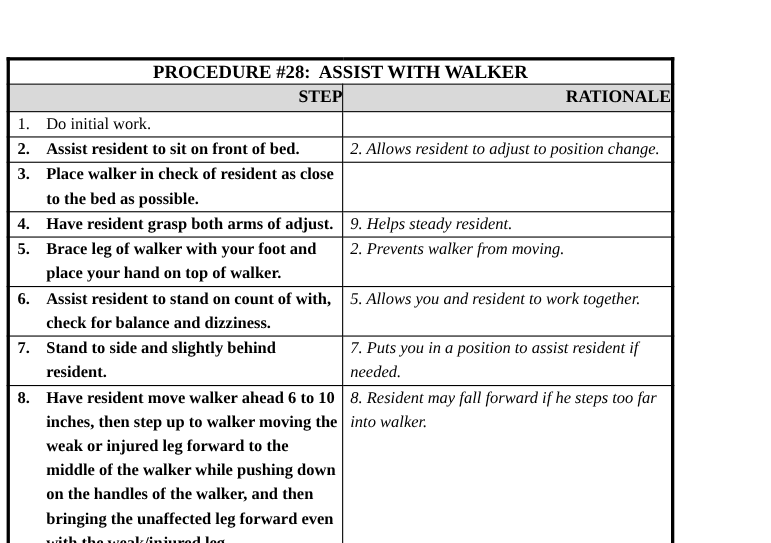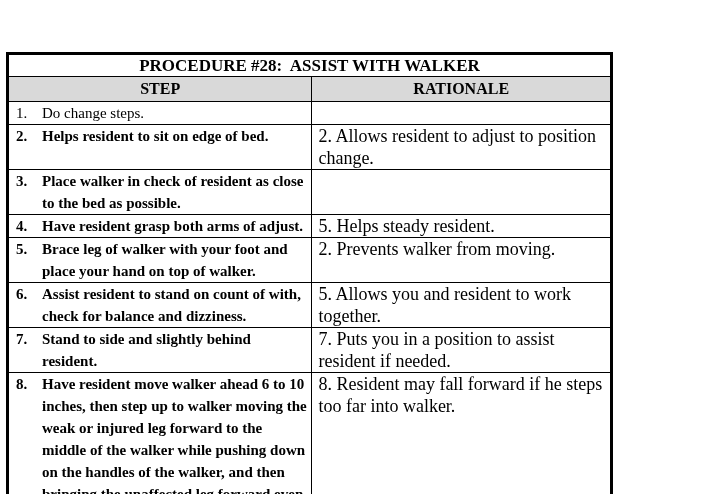--- a/index.html
+++ b/index.html
@@ -42,38 +42,39 @@
     height: 21px;
     white-space: pre;
     padding: 0;
   }
   th.col-header {
     background: var(--header-bg);
     font-weight: bold;
     font-size: 16px;
     line-height: 24px;
     height: 24px;
-    text-align: center;
+    text-align: right;
     padding: 0;
   }
   .step-cell {
     padding: 0 4px 0 7px;
     font-size: 15px;
     line-height: 22px;
     font-weight: normal;
   }
   .step-cell.bold { font-weight: bold; }
   .step-flex { display: flex; }
   .step-flex .num { flex: 0 0 26px; }
   .step-flex .txt { flex: 1 1 auto; }
   .rationale-cell {
     padding: 0 5px 0 6px;
-    font-size: 18px;
+    font-size: 15px;
     line-height: 22px;
     font-weight: normal;
+    font-style: italic;
   }
 </style>
 </head>
 <body>
 
 <div class="page">
   <table class="proc-table">
     <colgroup>
       <col style="width:50.4%">
       <col>
@@ -85,51 +86,51 @@
       <tr>
         <th class="col-header">STEP</th>
         <th class="col-header">RATIONALE</th>
       </tr>
     </thead>
     <tbody>
         <tr>
     <td class="step-cell">
       <div class="step-flex">
         <span class="num">1.</span>
-        <span class="txt">Do change steps.</span>
+        <span class="txt">Do initial work.</span>
       </div>
     </td>
     <td class="rationale-cell"></td>
   </tr>
         <tr>
     <td class="step-cell bold">
       <div class="step-flex">
         <span class="num">2.</span>
-        <span class="txt">Helps resident to sit on edge of bed.</span>
+        <span class="txt">Assist resident to sit on front of bed.</span>
       </div>
     </td>
     <td class="rationale-cell">2. Allows resident to adjust to position change.</td>
   </tr>
         <tr>
     <td class="step-cell bold">
       <div class="step-flex">
         <span class="num">3.</span>
         <span class="txt">Place walker in check of resident as close to the bed as possible.</span>
       </div>
     </td>
     <td class="rationale-cell"></td>
   </tr>
         <tr>
     <td class="step-cell bold">
       <div class="step-flex">
         <span class="num">4.</span>
         <span class="txt">Have resident grasp both arms of adjust.</span>
       </div>
     </td>
-    <td class="rationale-cell">5. Helps steady resident.</td>
+    <td class="rationale-cell">9. Helps steady resident.</td>
   </tr>
         <tr>
     <td class="step-cell bold">
       <div class="step-flex">
         <span class="num">5.</span>
         <span class="txt">Brace leg of walker with your foot and place your hand on top of walker.</span>
       </div>
     </td>
     <td class="rationale-cell">2. Prevents walker from moving.</td>
   </tr>

